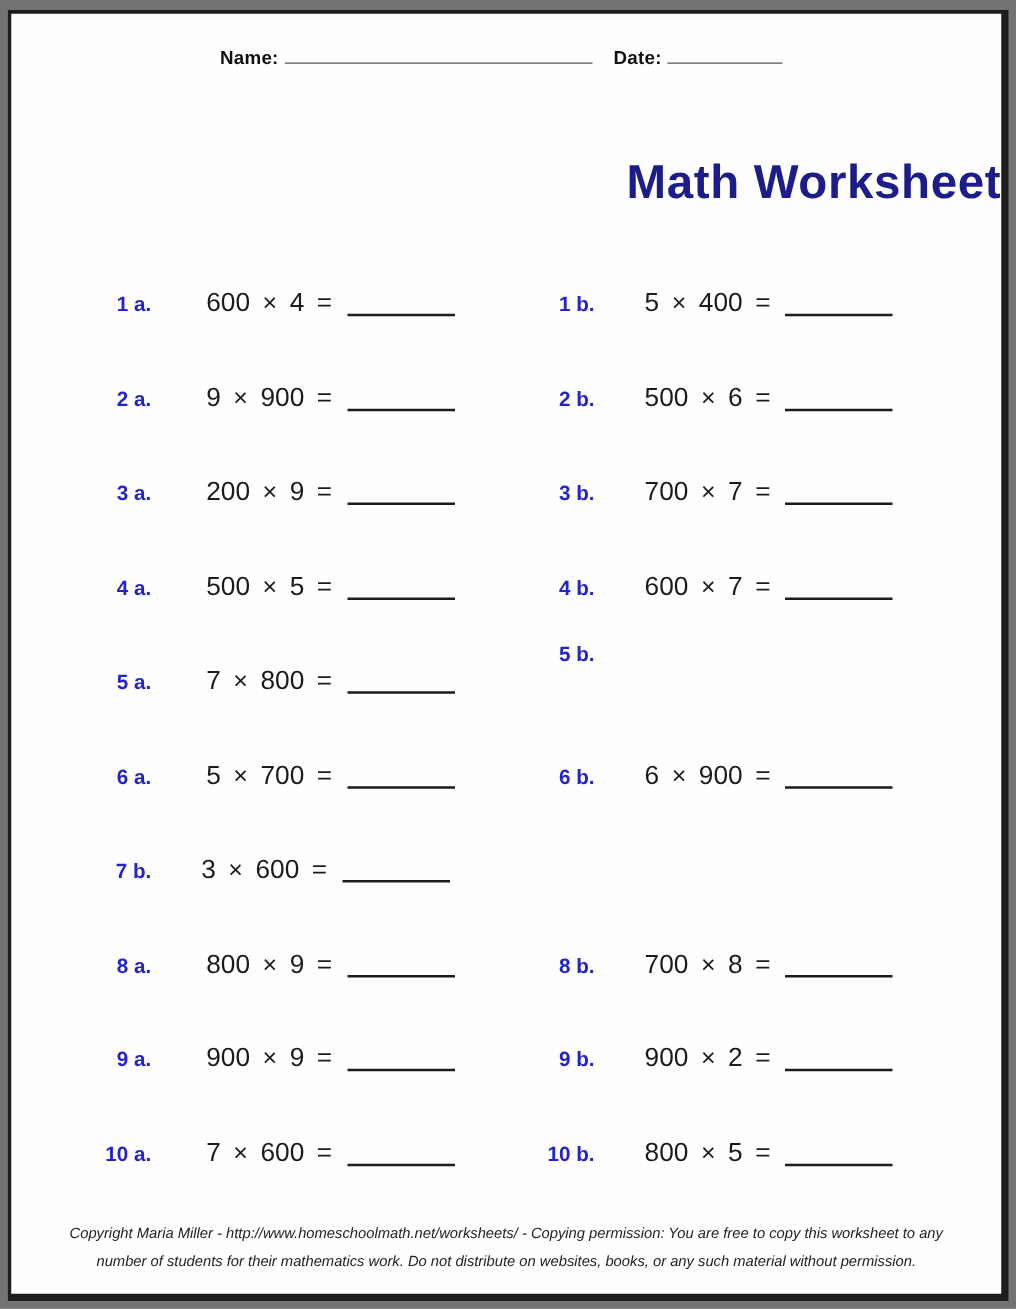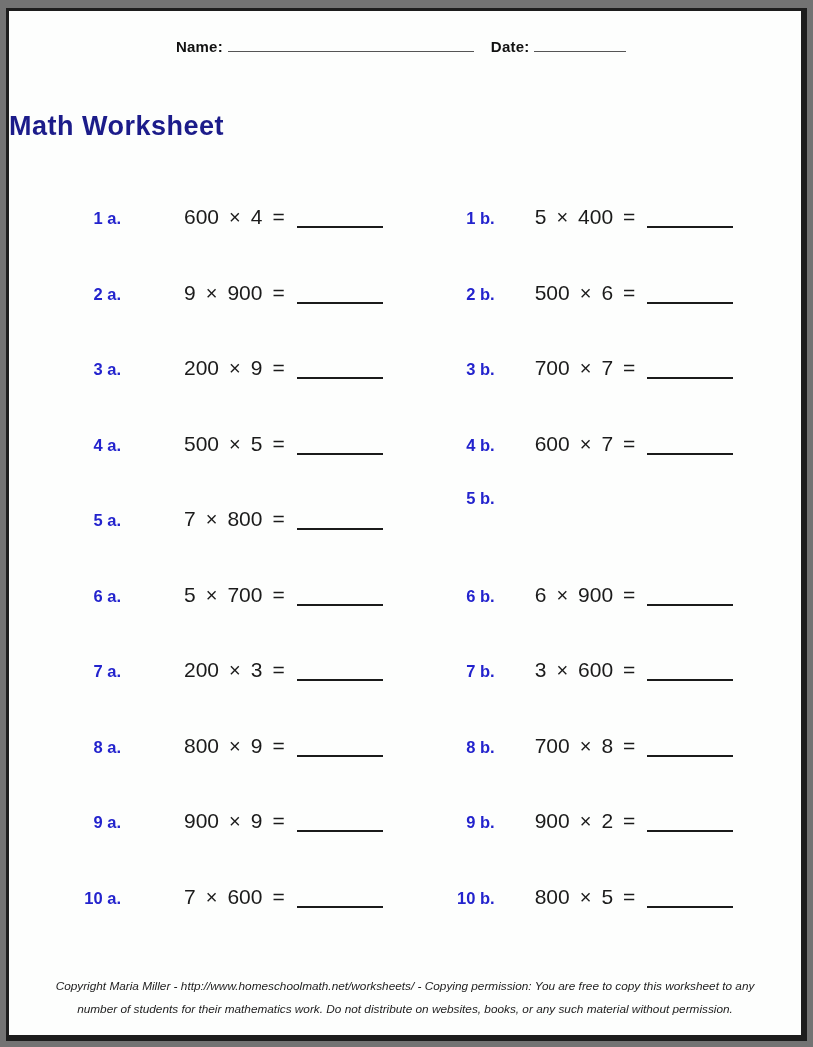--- a/index.html
+++ b/index.html
@@ -34,38 +34,38 @@
   .hline {
     display: inline-block;
     border-bottom: 1.6px solid #555;
     height: 13px;
     vertical-align: baseline;
   }
   .hline.name { width: 246px; margin-left: 5px; margin-right: 17px; }
   .hline.date { width: 92px;  margin-left: 5px; }
   
   .title {
-    margin-top: 56px;
-    text-align: left;
-    font-size: 27px;
+    margin-top: 70px;
+    text-align: right;
+    font-size: 38px;
     font-weight: bold;
     letter-spacing: 0.5px;
     color: var(--title-color, #1c1c8a);
   }
   
   .problems { margin-top: 17px; }
   .prow {
     display: flex;
     align-items: center;
     height: 75.5px;
     font-size: 21px;
     color: #1b1b1b;
   }
   .cell { display: flex; align-items: baseline; }
-  .cell-a { flex: 0 0 345px; gap: 19px; }
+  .cell-a { flex: 0 0 345px; }
   .cell-b { flex: 1; }
   .plabel {
     flex: 0 0 112px;
     text-align: right;
     font-size: 16.5px;
     font-weight: bold;
     color: var(--label-color, #2323cd);
   }
   .cell-a .ptext { margin-left: 44px; }
   .cell-b .ptext { margin-left: 40px; }
@@ -184,26 +184,20 @@
     </div>
     <div class="cell cell-b">
       <span class="plabel">6 b.</span>
       <span class="ptext">
         <span>6</span><span class="opx">×</span><span>900</span><span class="opeq">=</span><span class="blank"></span>
       </span>
     </div>
   </div>
 
   <div class="prow">
-    <div class="cell cell-a">
-      <span class="plabel">7 a.</span>
-      <span class="ptext">
-        <span>200</span><span class="opx">×</span><span>3</span><span class="opeq">=</span><span class="blank"></span>
-      </span>
-    </div>
     <div class="cell cell-b">
       <span class="plabel">7 b.</span>
       <span class="ptext">
         <span>3</span><span class="opx">×</span><span>600</span><span class="opeq">=</span><span class="blank"></span>
       </span>
     </div>
   </div>
 
   <div class="prow">
     <div class="cell cell-a">

